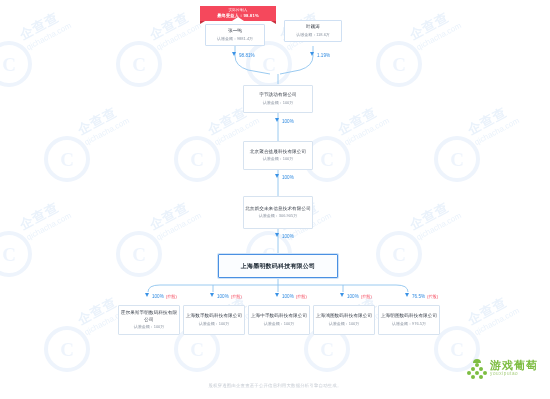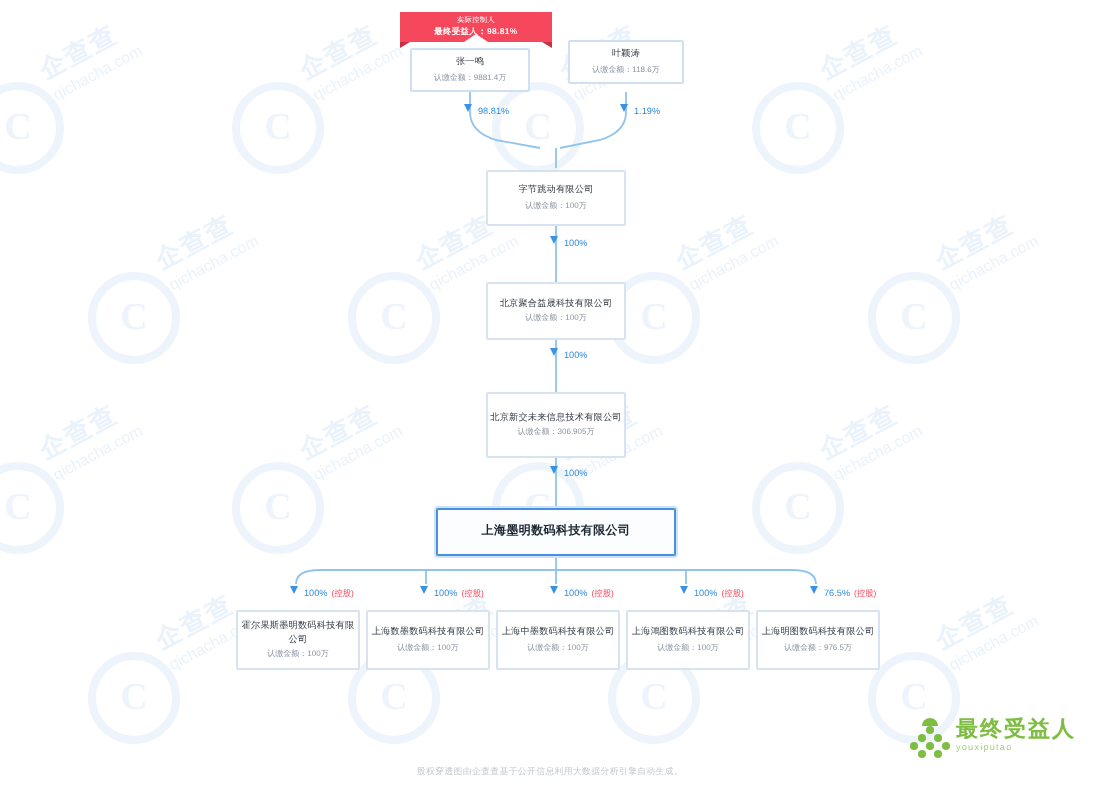--- a/index.html
+++ b/index.html
@@ -281,18 +281,18 @@
       <i style="left:4px;top:7px;"></i>
         <i style="left:12px;top:7px;"></i>
       <i style="left:0px;top:11px;"></i>
         <i style="left:8px;top:11px;"></i>
         <i style="left:16px;top:11px;"></i>
       <i style="left:4px;top:15px;"></i>
         <i style="left:12px;top:15px;"></i>
       <span class="leaf"></span>
     </span>
     <span class="bt">
-      <span class="cn">最终受益人</span>
+      <span class="cn">游戏葡萄</span>
       <span class="en">youxiputao</span>
     </span>
   </div>
 
 </div>
 
 </body></html>

